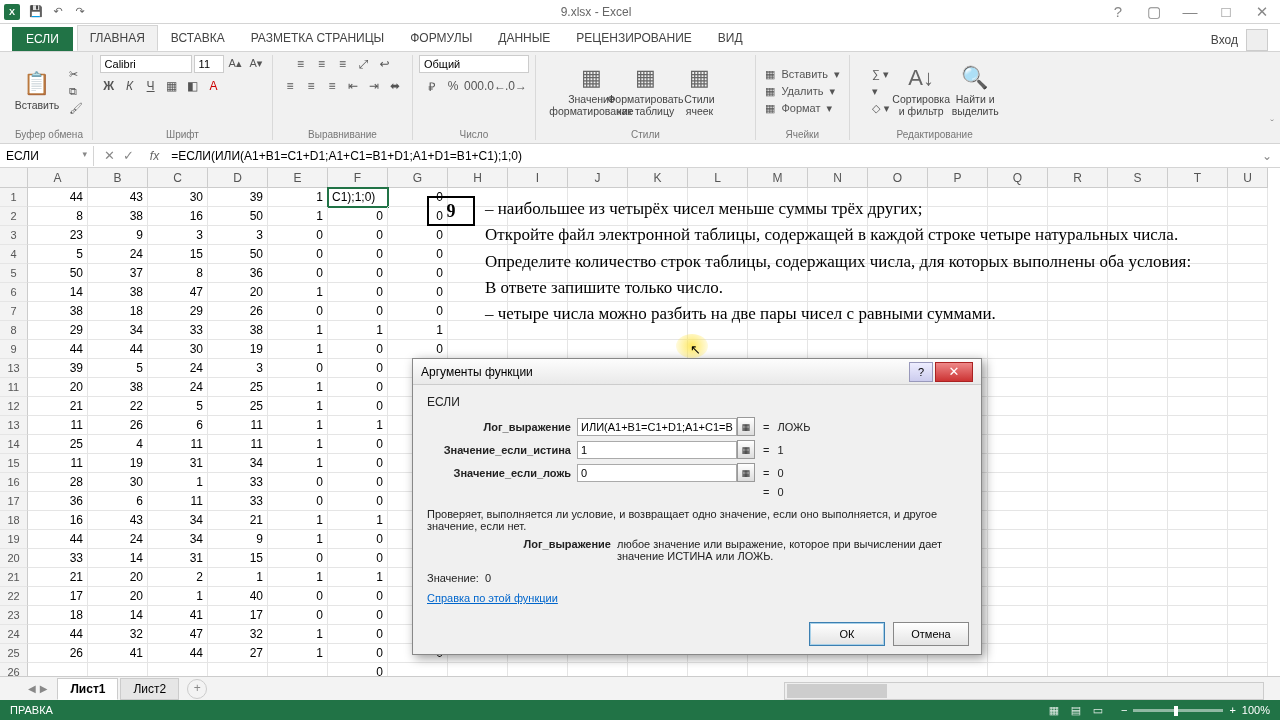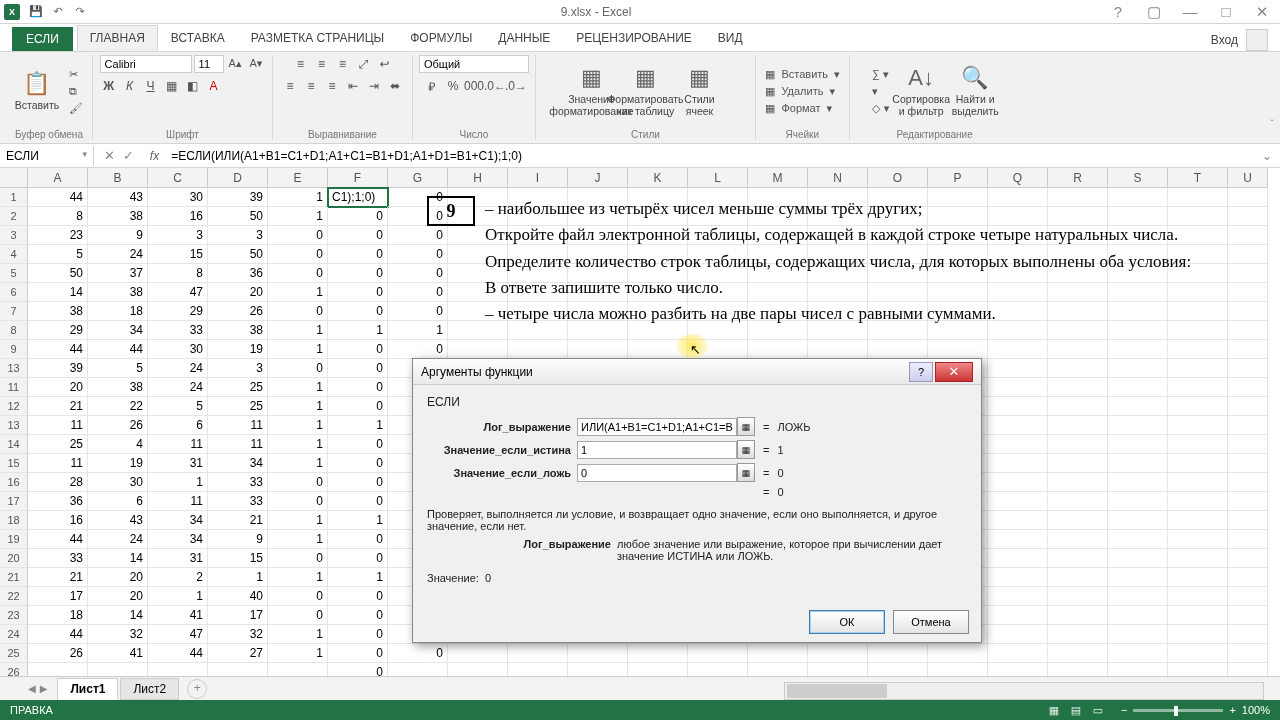--- a/index.html
+++ b/index.html
@@ -952,20 +952,24 @@
         <span style="width:178px"></span>
         <span class="eq">=</span>
         <span>0</span>
       </div>
     <div class="dlg-desc">Проверяет, выполняется ли условие, и возвращает одно значение, если оно выполняется, и другое значение, если нет.</div>
     <div class="dlg-argdesc">
       <span class="al">Лог_выражение</span>
       <span style="flex:1">любое значение или выражение, которое при вычислении дает значение ИСТИНА или ЛОЖЬ.</span>
     </div>
     <div class="dlg-val"><span>Значение:</span>&nbsp;&nbsp;<span>0</span></div>
+    <div style="display:flex;align-items:center">
+      <a class="dlg-link">Справка по этой функции</a>
+      <span style="flex:1"></span>
+    </div>
   </div>
   <div class="dlg-btns">
     <button class="primary">ОК</button>
     <button>Отмена</button>
   </div>
 </div>
 
 <div class="highlight-cursor"></div>
 <div class="cursor-arrow">↖</div>
 

